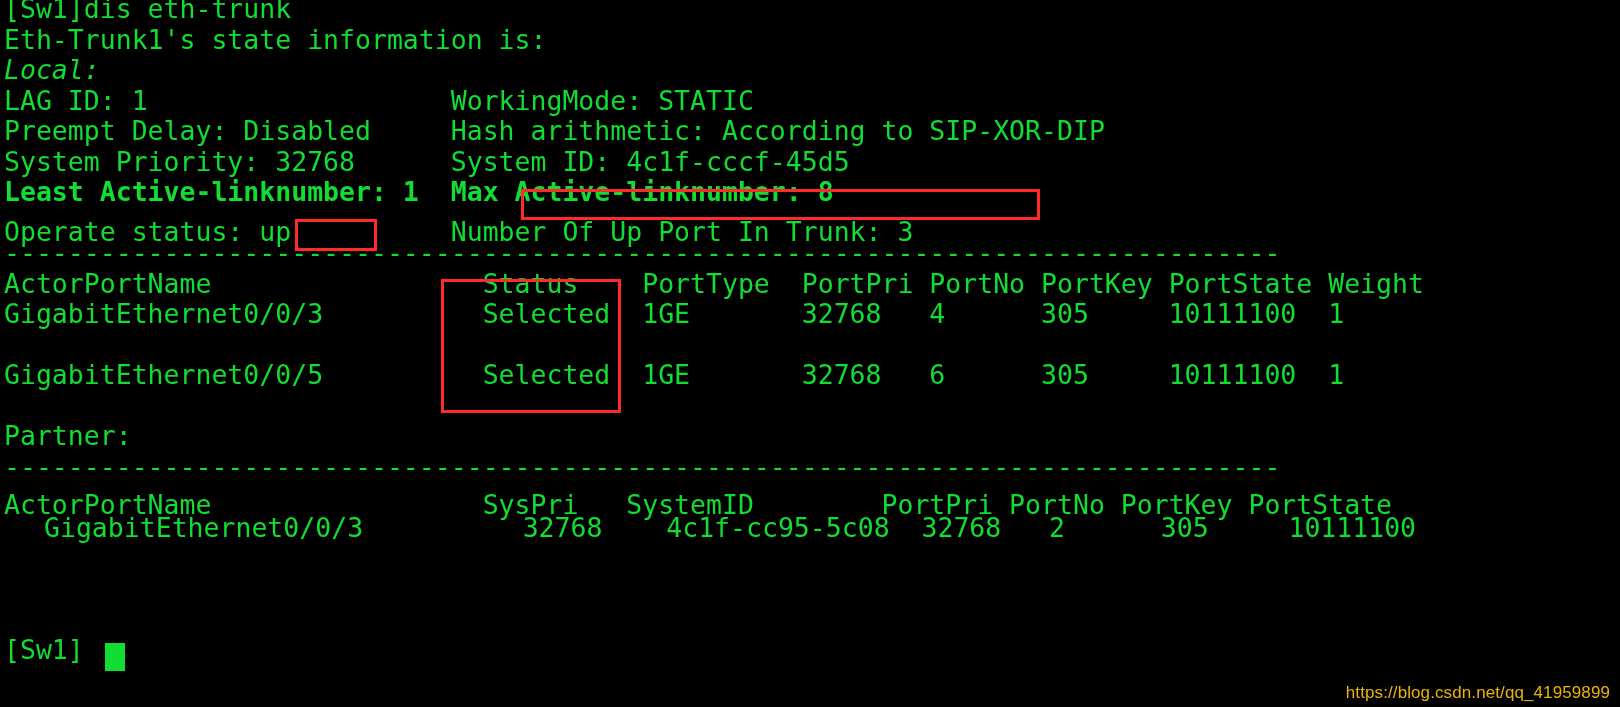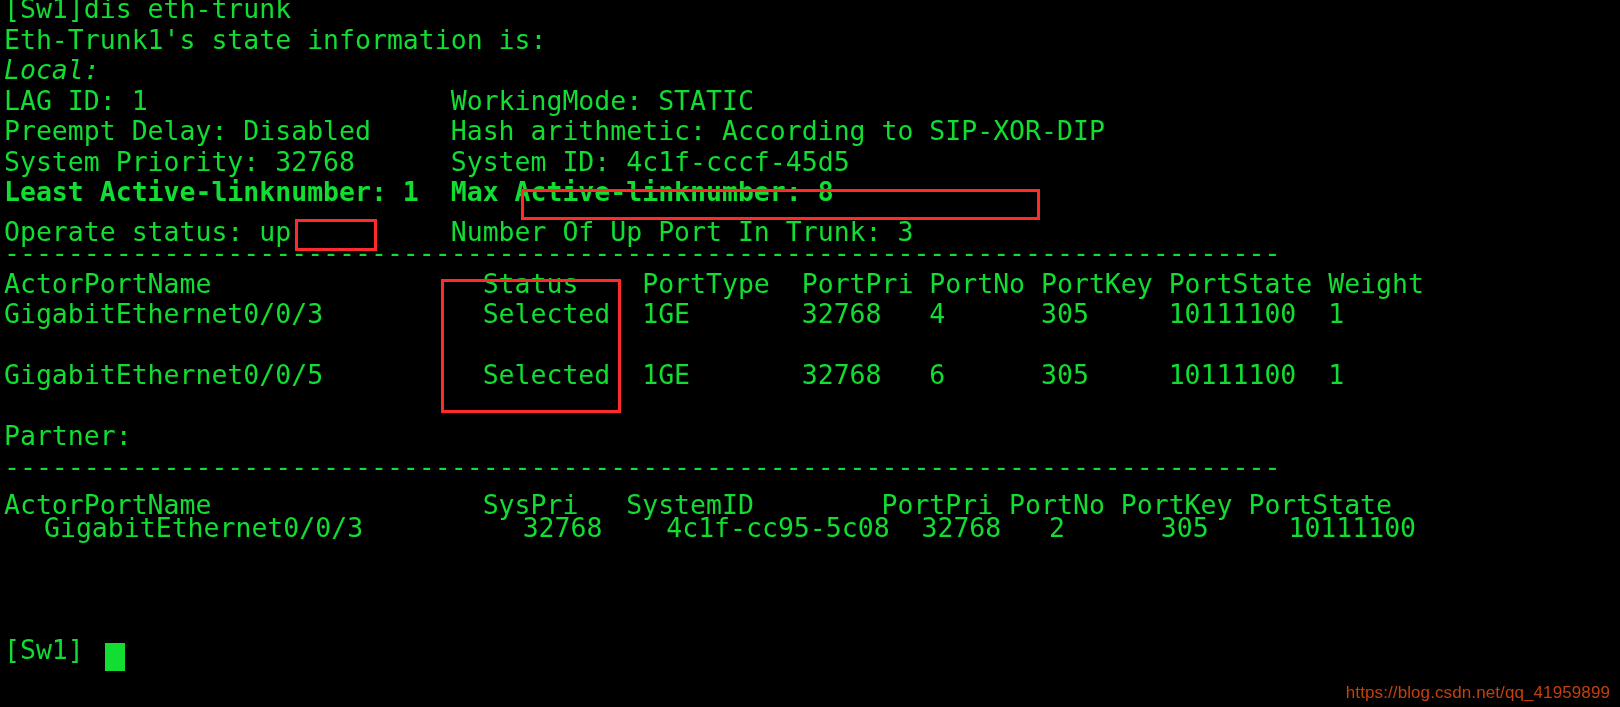--- a/index.html
+++ b/index.html
@@ -73,21 +73,21 @@
     left: 105px;
     top: 643px;
     width: 20px;
     height: 28px;
     background: #11dd33;
   }
   #watermark {
     position: absolute;
     right: 10px;
     bottom: 4px;
-    color: #c2410c;
+    color: #eab308;
     font-size: 17px;
     font-family: "Liberation Sans", sans-serif;
     letter-spacing: 0.1px;
   }
 </style>
 </head>
 <body>
 
 <div id="terminal">
   <div class="screen">

